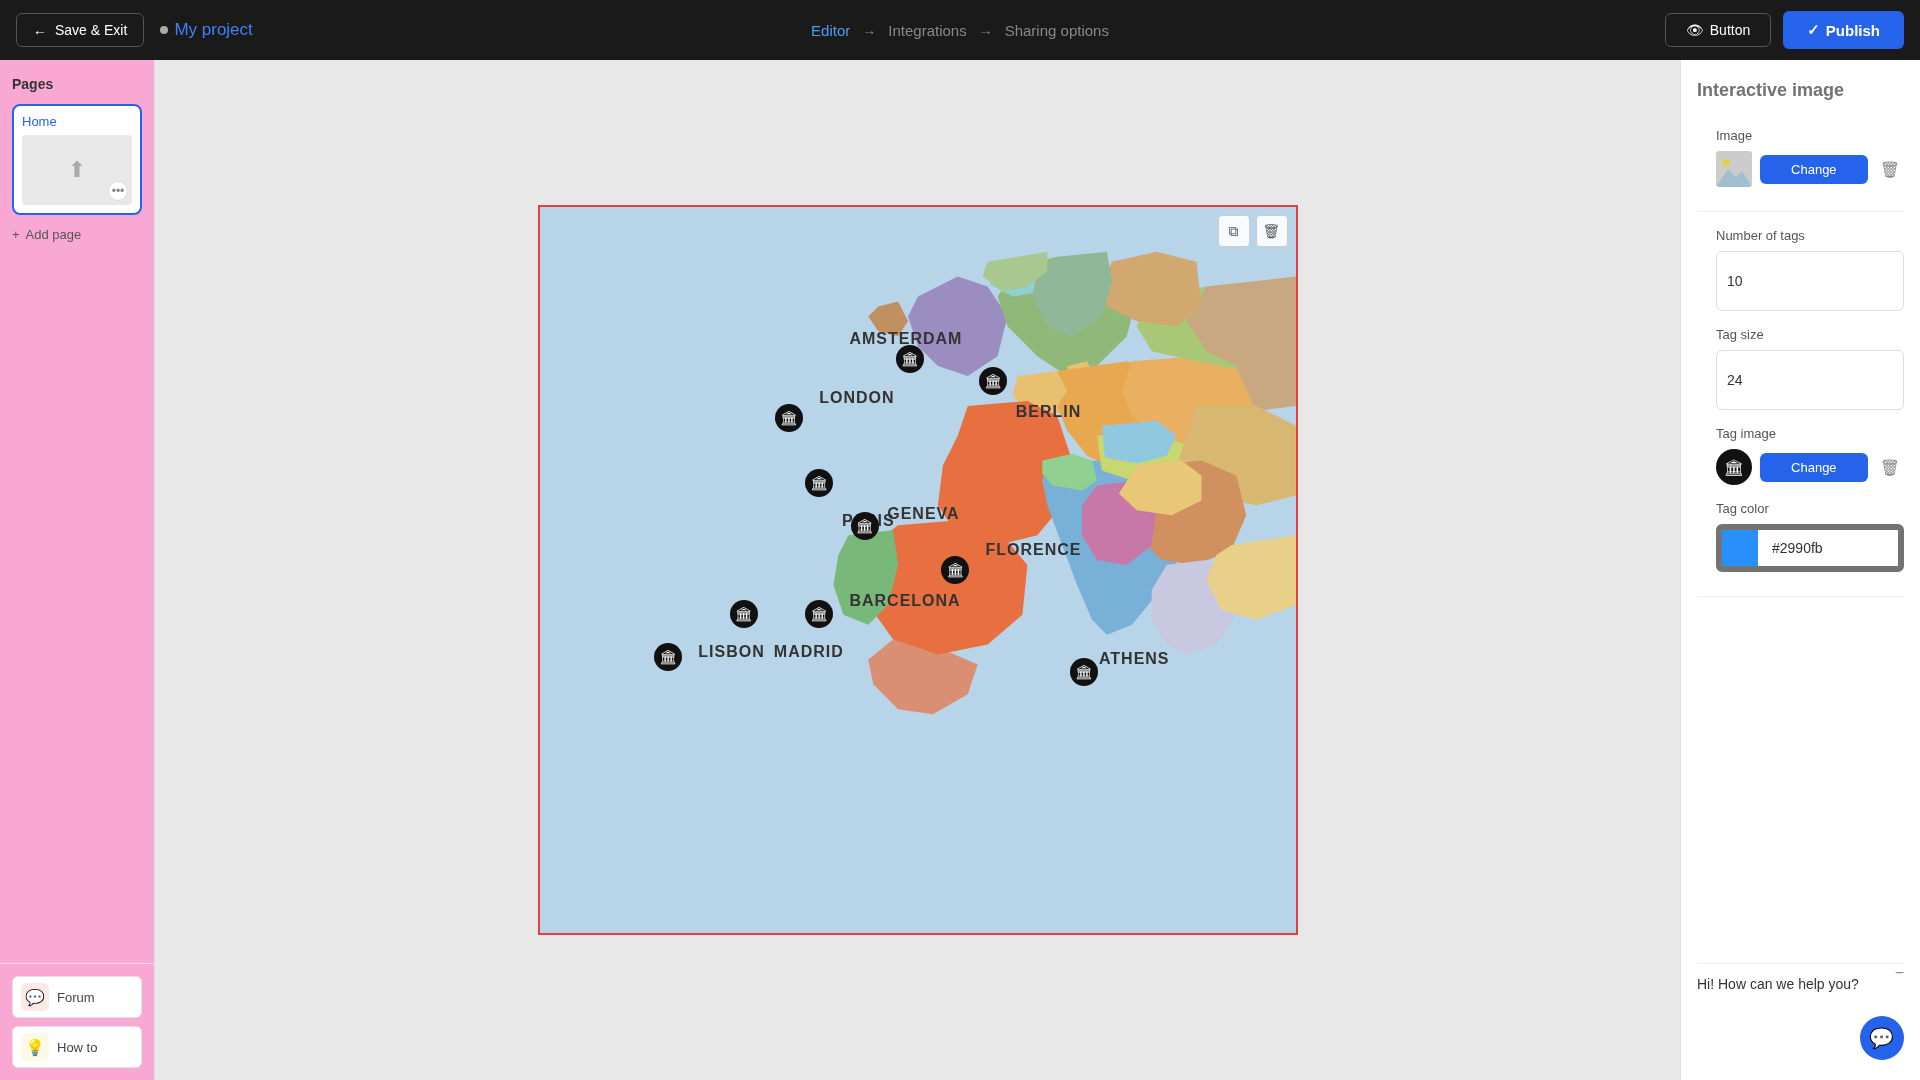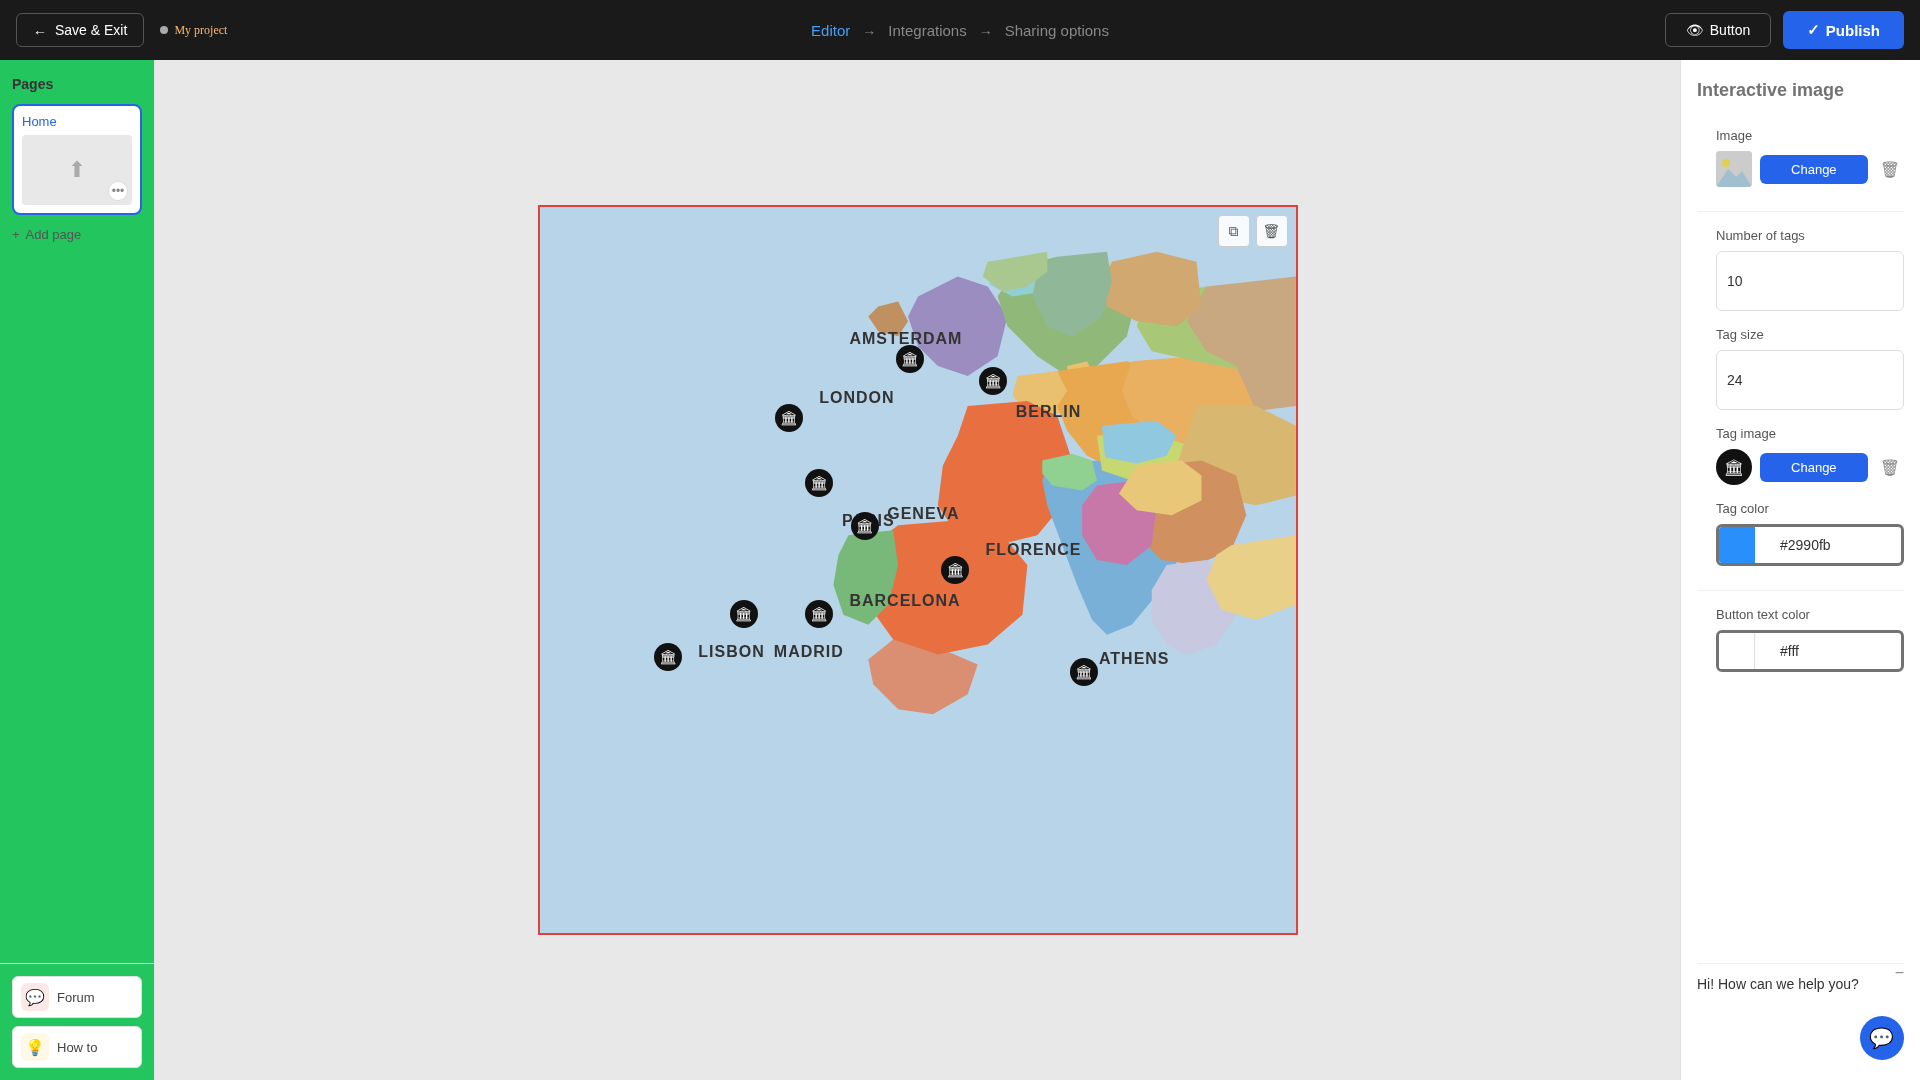--- a/index.html
+++ b/index.html
@@ -8,21 +8,21 @@
     
     .top-nav {
       display: flex; align-items: center; background: #1a1a1a; height: 60px;
       padding: 0 16px; gap: 0; flex-shrink: 0; position: relative;
     }
     .nav-save-exit {
       display: flex; align-items: center; gap: 8px; background: transparent;
       border: 1px solid #555; color: #fff; padding: 8px 16px; border-radius: 6px;
       cursor: pointer; font-size: 14px; white-space: nowrap;
     }
-    .nav-project { color: #fdba74; font-size: 12px; margin-left: 16px; display: flex; align-items: center; gap: 6px; font-family: Liberation Serif, serif; }
+    .nav-project { color: #3b82f6; font-size: 17px; margin-left: 16px; display: flex; align-items: center; gap: 6px; }
     .nav-dot { width: 8px; height: 8px; background: #aaa; border-radius: 50%; display: inline-block; }
     .nav-center {
       position: absolute; left: 50%; transform: translateX(-50%);
       display: flex; align-items: center; gap: 12px;
     }
     .nav-step { font-size: 15px; cursor: pointer; }
     .nav-step.active { color: #4a9ef5; }
     .nav-step.inactive { color: #888; }
     .nav-arrow { color: #888; font-size: 14px; }
     .nav-right { margin-left: auto; display: flex; gap: 12px; align-items: center; }
@@ -35,21 +35,21 @@
       display: flex; align-items: center; gap: 6px; background: #2563eb;
       border: none; color: #fff; padding: 10px 24px; border-radius: 6px;
       cursor: pointer; font-size: 15px; font-weight: 600;
     }
 
     
     .main-layout { display: flex; flex: 1; overflow: hidden; }
 
     
     .sidebar {
-      width: 155px; background: #22c55e; border-right: 1px solid #e0e0e0;
+      width: 155px; background: #f9a8d4; border-right: 1px solid #e0e0e0;
       display: flex; flex-direction: column; flex-shrink: 0;
     }
     .sidebar-top { flex: 1; padding: 16px 12px; }
     .sidebar-title { font-size: 14px; font-weight: 600; color: #333; margin-bottom: 12px; }
     .page-card {
       border: 2px solid #2563eb; border-radius: 8px; padding: 8px;
       background: #fff; cursor: pointer; margin-bottom: 8px;
     }
     .page-card-label { font-size: 13px; color: #2563eb; font-weight: 500; margin-bottom: 6px; }
     .page-thumbnail {
@@ -130,21 +130,21 @@
     .btn-change {
       flex: 1; background: #2563eb; color: #fff; border: none; border-radius: 6px;
       padding: 7px 12px; font-size: 13px; cursor: pointer; font-weight: 500;
     }
     .btn-delete { background: none; border: none; cursor: pointer; color: #888; font-size: 16px; padding: 4px; }
     .panel-tag-img-row { display: flex; align-items: center; gap: 8px; }
     .tag-img-icon {
       width: 36px; height: 36px; background: #111; border-radius: 50%;
       display: flex; align-items: center; justify-content: center; color: #fff; font-size: 16px; flex-shrink: 0;
     }
-    .panel-color-row { display: flex; align-items: center; gap: 15px; border: 3px solid #737373; border-radius: 6px; overflow: hidden; }
+    .panel-color-row { display: flex; align-items: center; gap: 4px; border: 6px solid #737373; border-radius: 6px; overflow: hidden; }
     .color-swatch { width: 36px; height: 36px; flex-shrink: 0; }
     .color-input { border: none; outline: none; padding: 7px 10px; font-size: 14px; color: #333; flex: 1; }
     .panel-divider { border: none; border-top: 1px solid #f0f0f0; margin: 8px 0 16px; }
 
     
     .chat-area {
       margin-top: auto; border-top: 1px solid #f0f0f0; padding-top: 12px; position: relative;
     }
     .chat-minimize {
       position: absolute; top: 0; right: 0; background: none; border: none; cursor: pointer;
@@ -363,27 +363,20 @@
     <div class="panel-section">
       <div class="panel-label">Tag color</div>
       <div class="panel-color-row">
         <div class="color-swatch" style="background:#2990fb;"></div>
         <input class="color-input" type="text" value="#2990fb" style="">
       </div>
     </div>
 
     <hr class="panel-divider">
 
-    <div class="panel-section">
-      <div class="panel-label">Button text color</div>
-      <div class="panel-color-row">
-        <div class="color-swatch" style="background:#ffffff; border-right:1px solid #ddd;"></div>
-        <input class="color-input" type="text" value="#fff" style="">
-      </div>
-    </div>
 
     <div class="chat-area">
       <button class="chat-minimize">−</button>
       <div class="chat-text">Hi! How can we help you?</div>
       <div class="chat-fab">
         <span>💬</span>
       </div>
     </div>
   </aside>
 </div>

